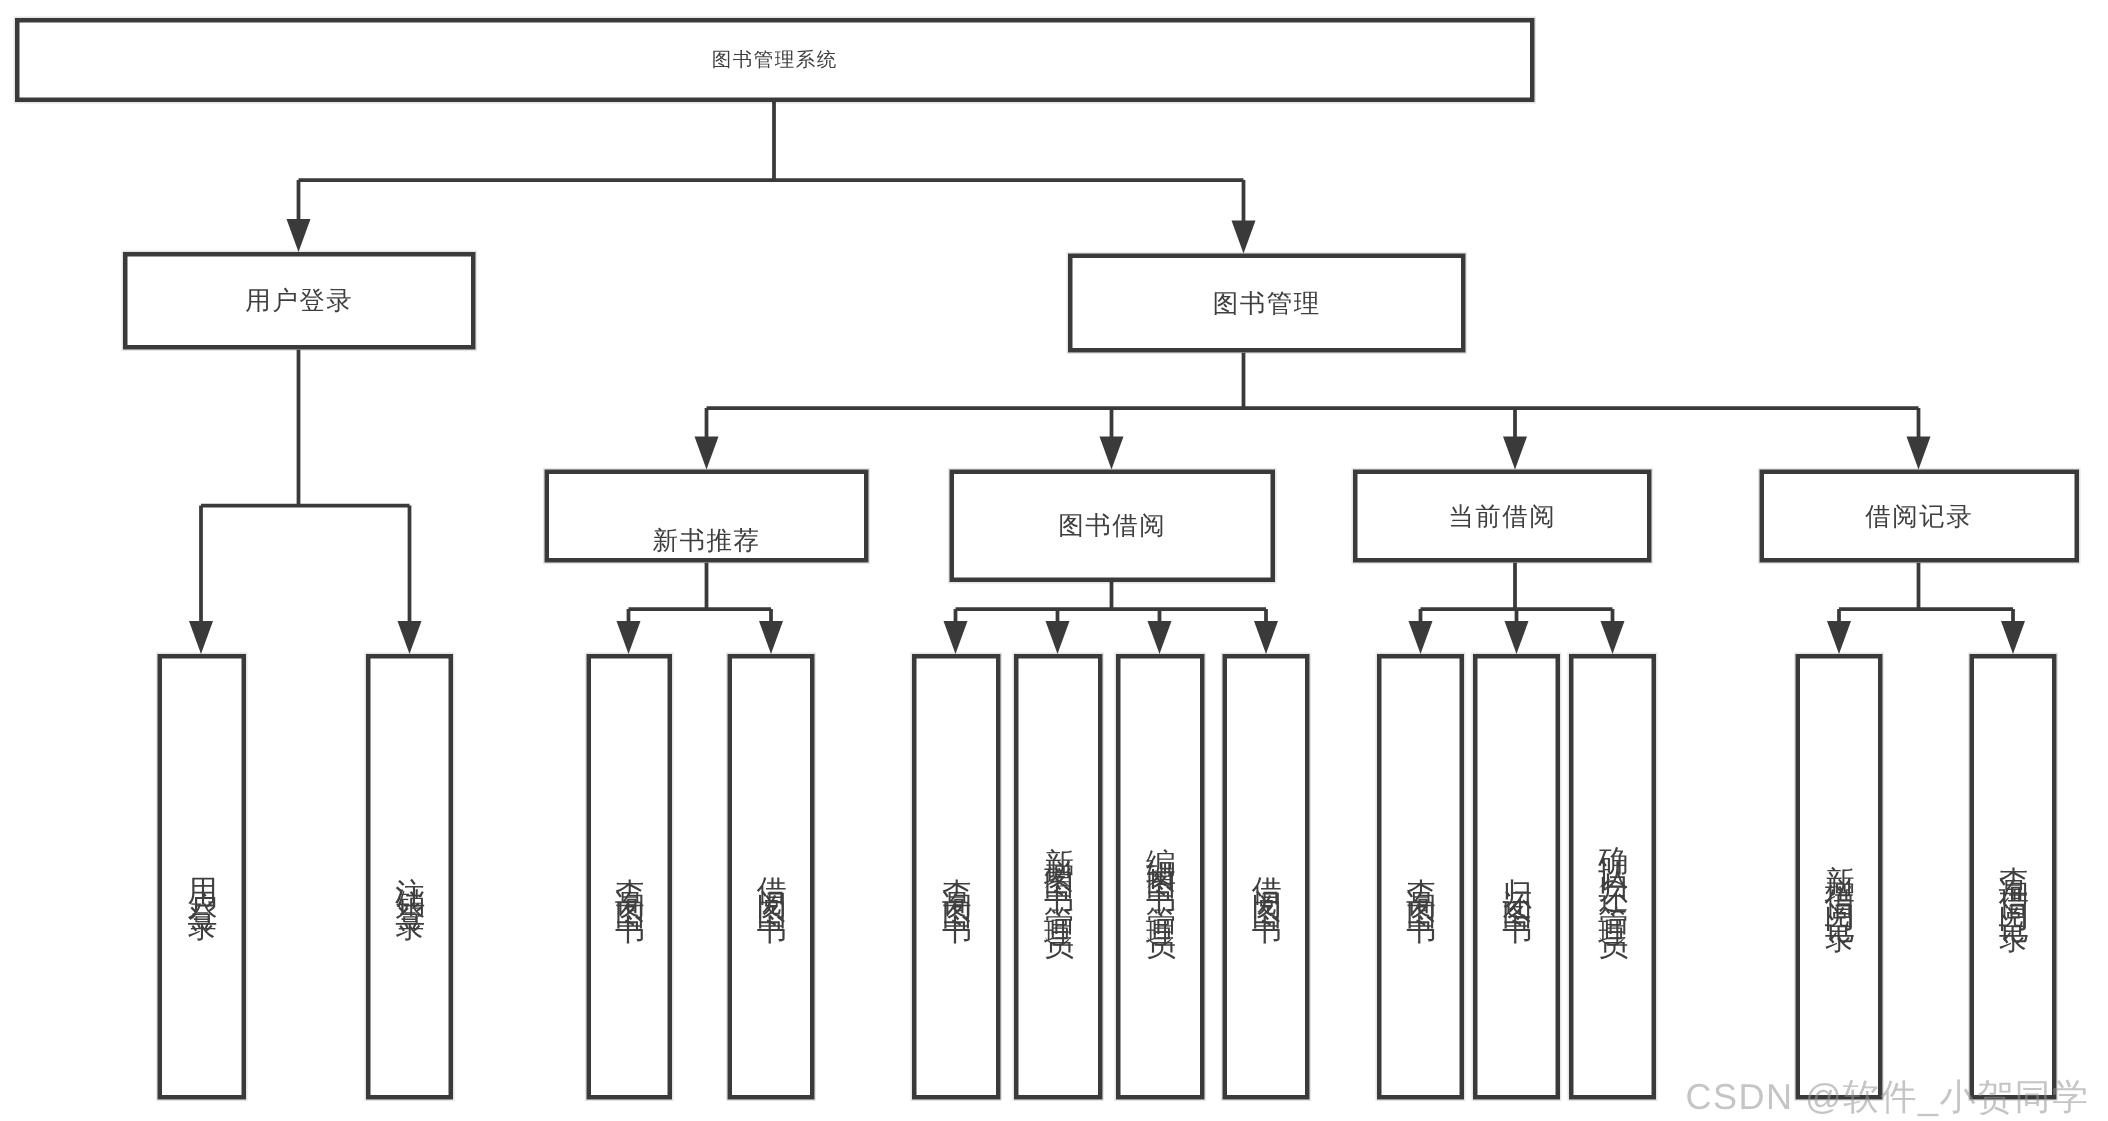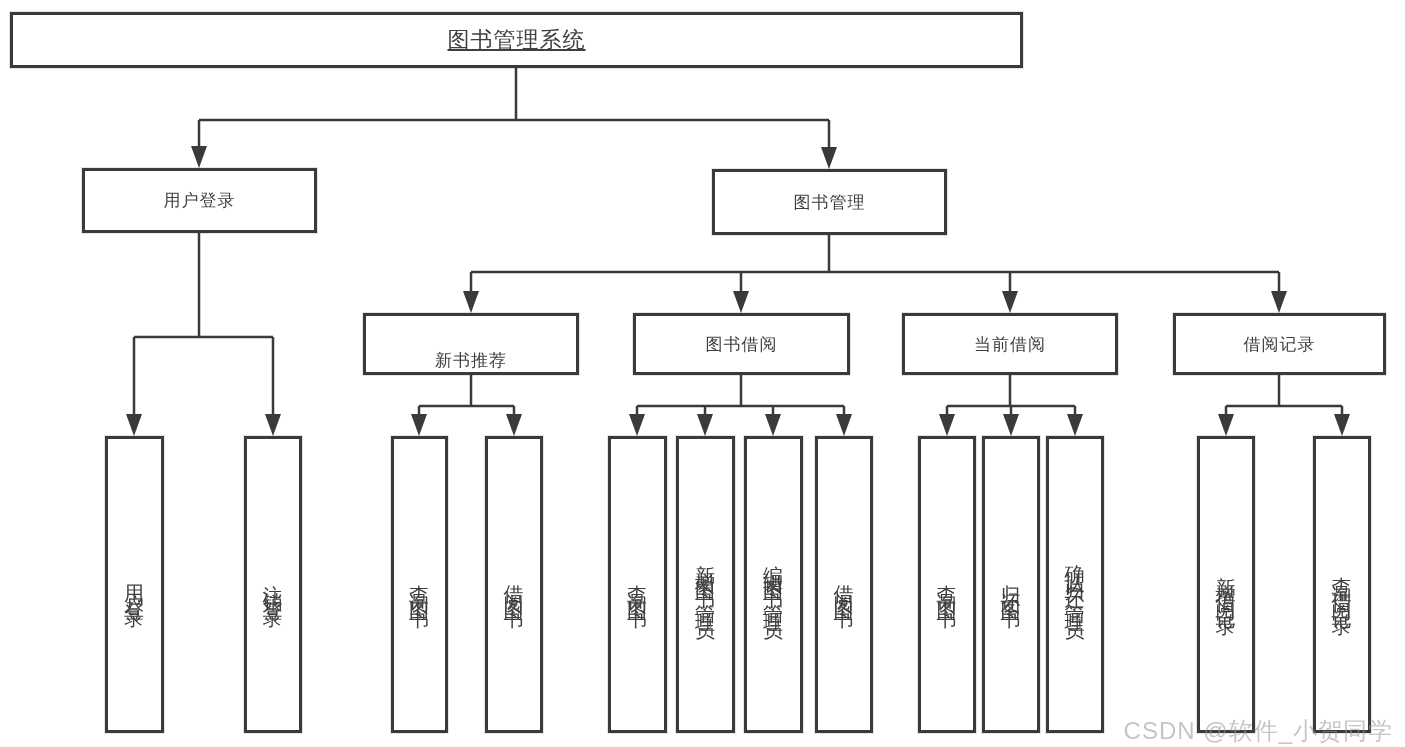--- a/index.html
+++ b/index.html
@@ -15,21 +15,21 @@
     position:absolute;
     box-sizing:border-box;
     background:#ffffff;
     border:3px solid #3a3a3a;
     box-shadow:0 0 0 1px rgba(0,0,0,0.10);
     display:flex;align-items:center;justify-content:center;
     color:#3f3f3f;
     z-index:2;
   }
   .node.h{font-size:17px;letter-spacing:1px;}
-  .node.title{font-size:22px;letter-spacing:1px;text-decoration:underline;}
+  .node.title{font-size:13px;letter-spacing:1px;}
   .node.leaf{font-size:20px;}
   .node.leaf .vtext{
     writing-mode:vertical-rl;
     text-orientation:mixed;
     letter-spacing:8px;
     line-height:1;
     white-space:nowrap;
   }
   .watermark{
     position:absolute;
@@ -86,31 +86,31 @@
     </g>
   </svg>
 
   <div class="node title" style="left:10px;top:12px;width:1013px;height:56px;">
     <span>图书管理系统</span>
   </div>
 
   <div class="node h" style="left:82px;top:168px;width:235px;height:65px;">
     <span>用户登录</span>
   </div>
-  <div class="node h" style="left:712px;top:169px;width:235px;height:66px;">
+  <div class="node h" style="left:712px;top:169px;width:265px;height:66px;">
     <span>图书管理</span>
   </div>
 
   <div class="node h" style="left:363px;top:313px;width:216px;height:62px;align-items:flex-end;">
     <span>新书推荐</span>
   </div>
-  <div class="node h" style="left:633px;top:313px;width:217px;height:62px;">
+  <div class="node h" style="left:633px;top:313px;width:217px;height:75px;">
     <span>图书借阅</span>
   </div>
-  <div class="node h" style="left:902px;top:313px;width:216px;height:62px;">
+  <div class="node h" style="left:902px;top:313px;width:199px;height:62px;">
     <span>当前借阅</span>
   </div>
   <div class="node h" style="left:1173px;top:313px;width:213px;height:62px;">
     <span>借阅记录</span>
   </div>
 
   <div class="node leaf" style="left:105px;top:436px;width:59px;height:297px;">
     <span class="vtext">用户登录</span>
   </div>
   <div class="node leaf" style="left:244px;top:436px;width:58px;height:297px;">

